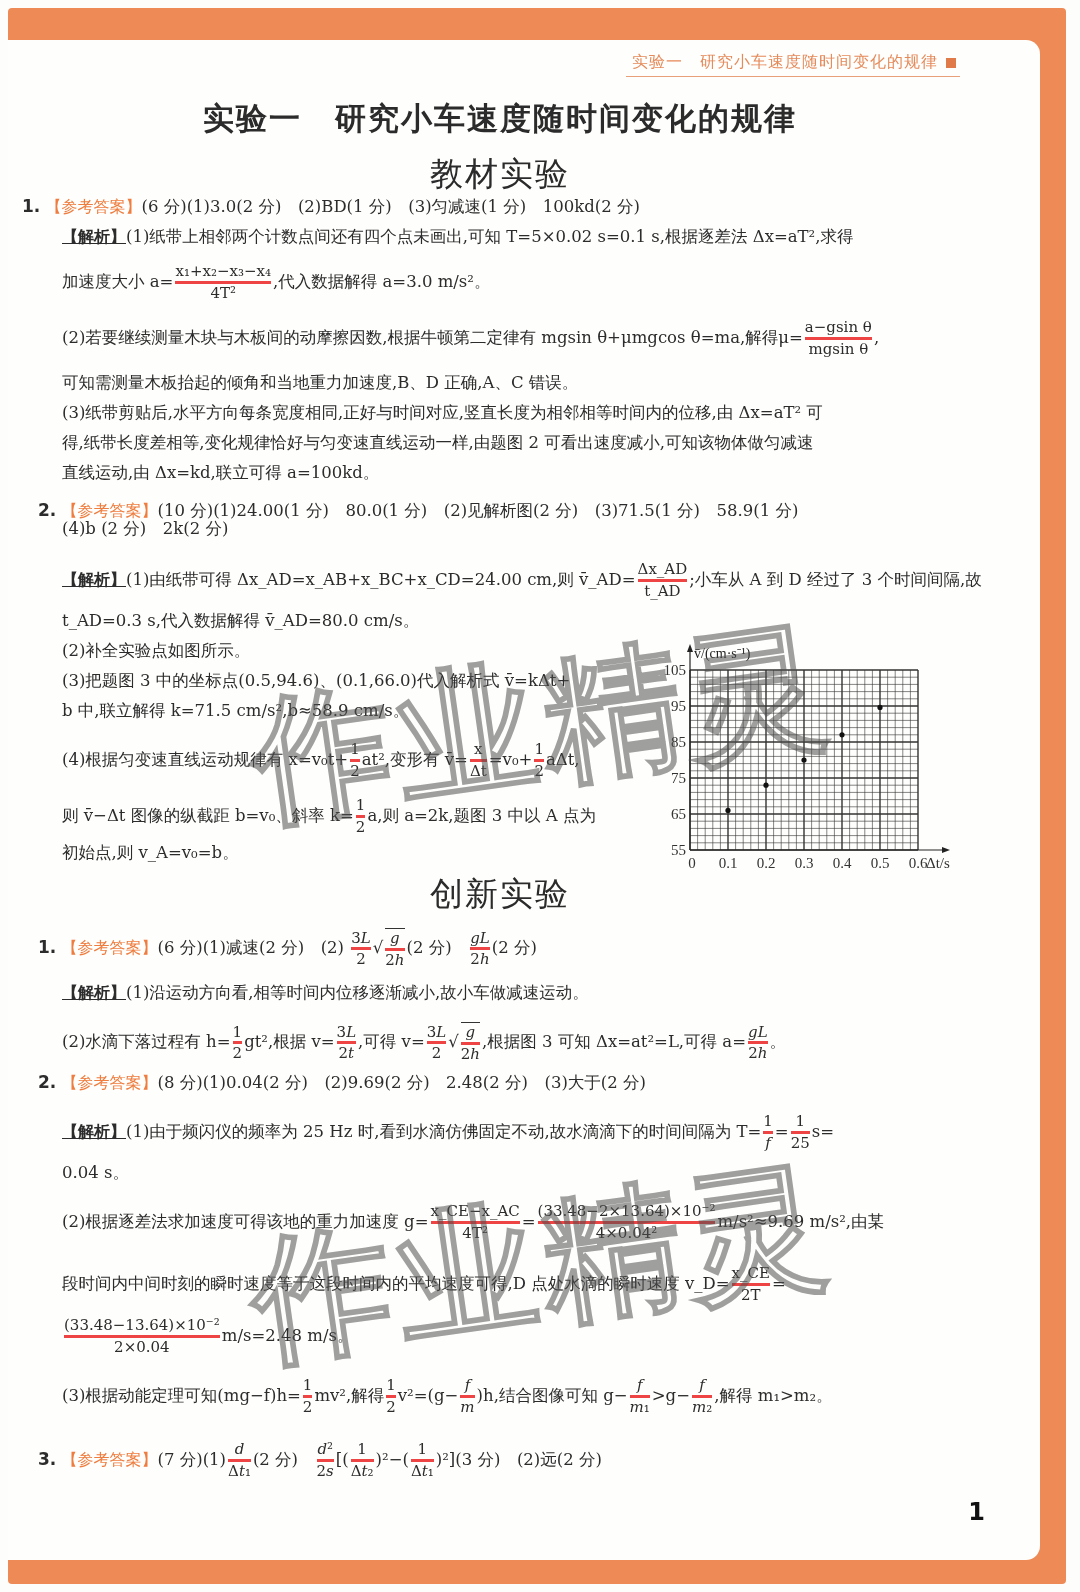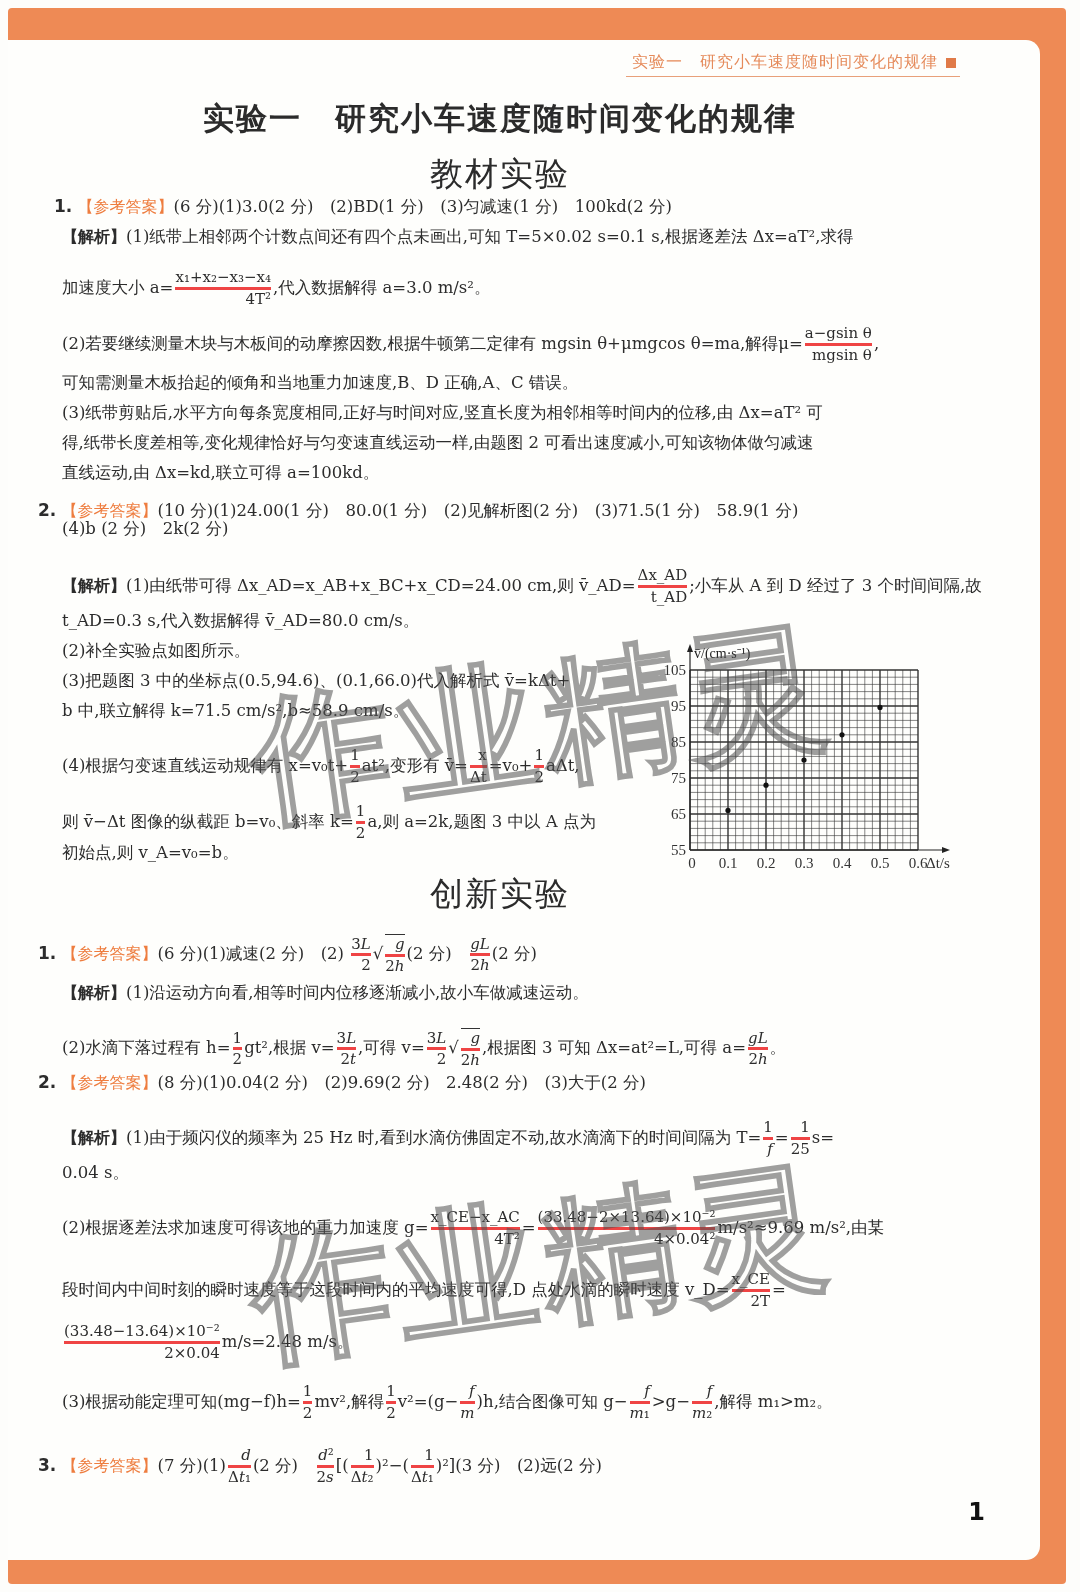--- a/index.html
+++ b/index.html
@@ -7,41 +7,41 @@
          font-family:"DejaVu Serif","Liberation Serif",serif; color:#2a2a2a; }
   .frame { position:absolute; left:8px; top:8px; width:1058px; height:1576px; background:#ee8a55; border-radius:4px; }
   .paper { position:absolute; left:8px; top:40px; width:1032px; height:1520px; background:#fefefc; border-radius:0 14px 14px 0; }
   .running-head { position:absolute; right:120px; top:52px; font-family:"DejaVu Sans","Liberation Sans",sans-serif; font-size:16px; color:#e58a5a; border-bottom:1.5px solid #e8a07a; padding:0 4px 3px 6px; letter-spacing:1px; }
   .running-head .sq { display:inline-block; width:10px; height:10px; background:#e07a48; margin-left:8px; vertical-align:middle; }
   .page-title { position:absolute; left:0; width:1000px; top:98px; text-align:center; font-family:"DejaVu Sans","Liberation Sans",sans-serif; font-weight:bold; font-size:31px; color:#2b2b2b; letter-spacing:2px; }
   .sec-title { position:absolute; left:0; width:1000px; text-align:center; font-size:33px; color:#2b2b2b; letter-spacing:2px; }
   .line { position:absolute; font-size:16.5px; white-space:nowrap; color:#2c2c2c; }
   .num { font-family:"DejaVu Sans","Liberation Sans",sans-serif; font-weight:bold; font-size:17px; }
   .ans-tag { color:#ee7d3f; font-family:"DejaVu Sans","Liberation Sans",sans-serif; font-size:16px; }
-  .jx { font-weight:bold; font-family:"DejaVu Sans","Liberation Sans",sans-serif; font-size:16px; }
+  .jx { font-weight:bold; font-family:"DejaVu Sans","Liberation Sans",sans-serif; font-size:16px;text-decoration:underline; }
   i { font-style:italic; }
-  .frac { display:inline-block; vertical-align:middle; text-align:right; margin:6px 2px; }
+  .frac { display:inline-block; vertical-align:middle; text-align:center; margin:0 2px; }
   .frac > span { display:block; line-height:1.25; font-size:15px; }
   .frac > span.den { border-top:3px solid #ef4444; }
   .page-num { position:absolute; right:95px; top:1498px; font-family:"DejaVu Sans","Liberation Sans",sans-serif; font-weight:bold; font-size:24px; color:#111; }
   .chart { position:absolute; left:660px; top:640px; }
   .watermark { position:absolute; font-family:"DejaVu Sans","Liberation Sans",sans-serif; font-weight:bold; font-size:140px; color:transparent; -webkit-text-stroke:1.3px rgba(80,80,80,0.55); letter-spacing:6px; transform:rotate(-8deg); pointer-events:none; }
 </style>
 </head>
 <body>
 
 <div class="frame"></div>
 <div class="paper"></div>
 
 <div class="running-head"><span>实验一　研究小车速度随时间变化的规律</span><span class="sq"></span></div>
 
 <div class="page-title">实验一　研究小车速度随时间变化的规律</div>
 <div class="sec-title" style="top:152px">教材实验</div>
 
-<div class="line" style="left:54px;top:196px">
+<div class="line" style="left:22px;top:196px">
   <span class="num">1.</span>
   <span class="ans-tag">【参考答案】</span><span>(6 分)(1)3.0(2 分)　(2)BD(1 分)　(3)匀减速(1 分)　100kd(2 分)</span>
 </div>
 <div class="line" style="left:62px;top:226px"><span class="jx">【解析】</span><span>(1)纸带上相邻两个计数点间还有四个点未画出,可知 T=5×0.02 s=0.1 s,根据逐差法 Δx=aT²,求得</span></div>
 <div class="line" style="left:62px;top:262px"><span>加速度大小 a=</span><span class="frac"><span>x₁+x₂−x₃−x₄</span><span class="den">4T²</span></span><span>,代入数据解得 a=3.0 m/s²。</span></div>
 <div class="line" style="left:62px;top:318px"><span>(2)若要继续测量木块与木板间的动摩擦因数,根据牛顿第二定律有 mgsin θ+μmgcos θ=ma,解得μ=</span><span class="frac"><span>a−gsin θ</span><span class="den">mgsin θ</span></span><span>,</span></div>
 <div class="line" style="left:62px;top:372px">可知需测量木板抬起的倾角和当地重力加速度,B、D 正确,A、C 错误。</div>
 <div class="line" style="left:62px;top:402px">(3)纸带剪贴后,水平方向每条宽度相同,正好与时间对应,竖直长度为相邻相等时间内的位移,由 Δx=aT² 可</div>
 <div class="line" style="left:62px;top:432px">得,纸带长度差相等,变化规律恰好与匀变速直线运动一样,由题图 2 可看出速度减小,可知该物体做匀减速</div>
 <div class="line" style="left:62px;top:462px">直线运动,由 Δx=kd,联立可得 a=100kd。</div>

